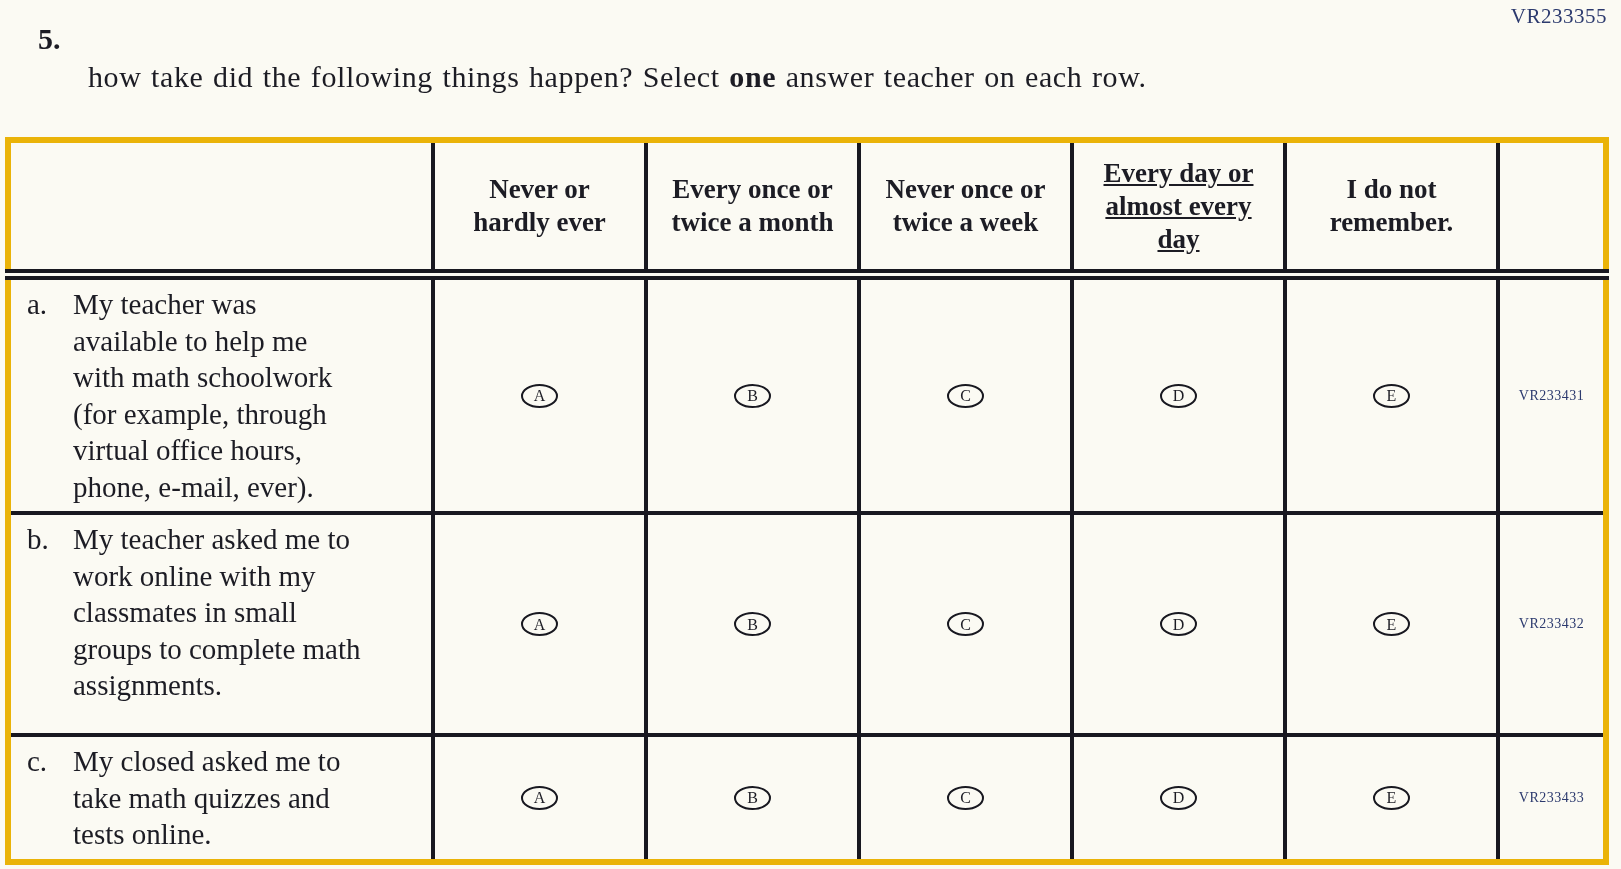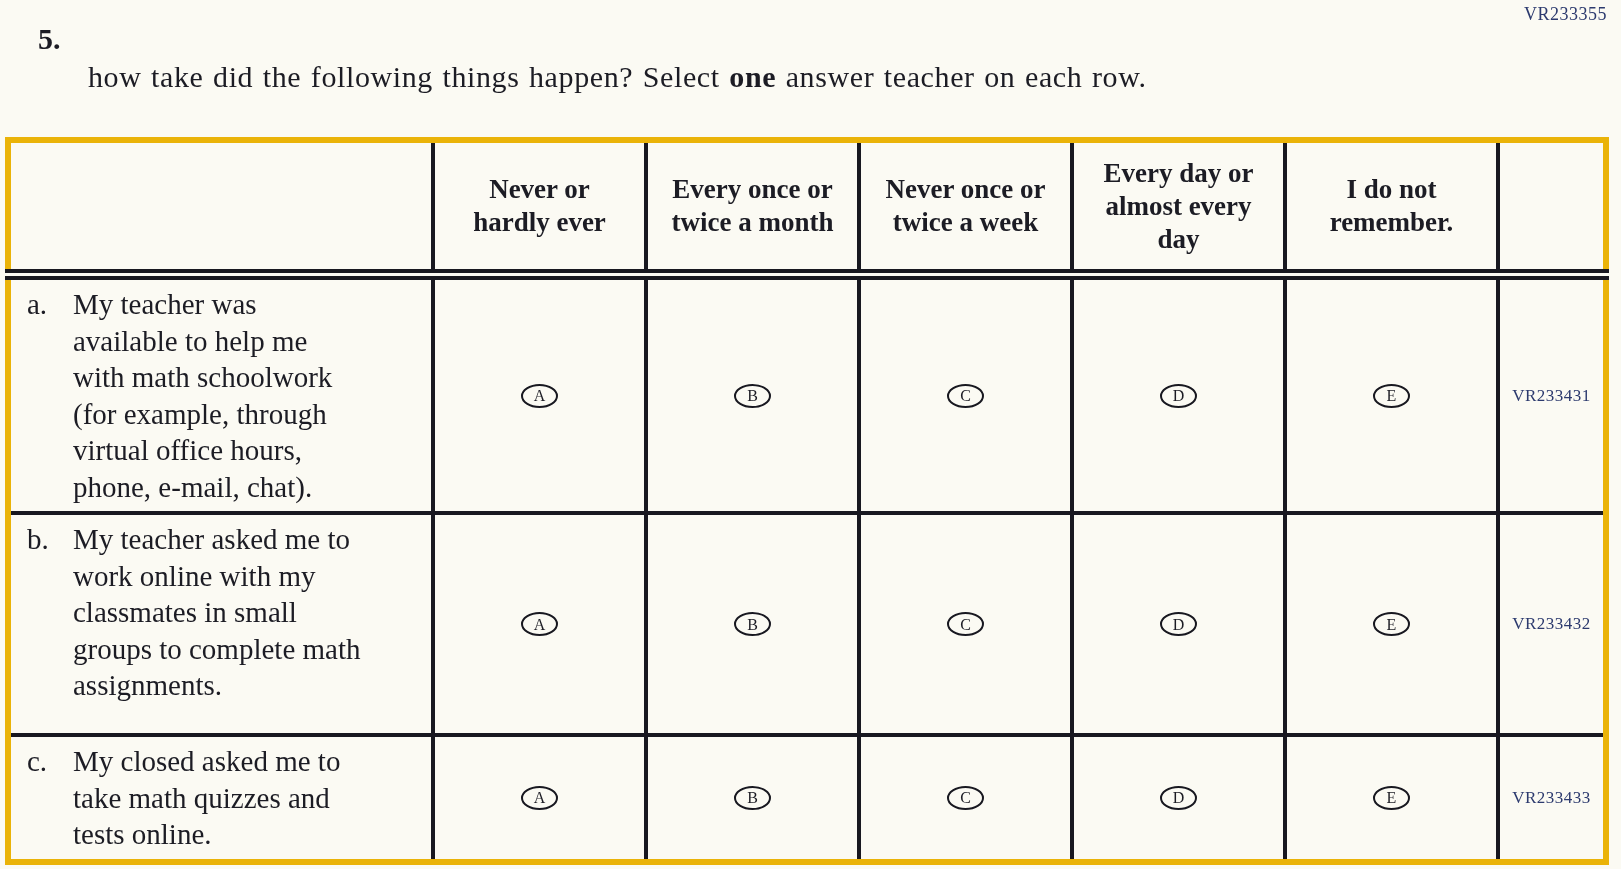--- a/index.html
+++ b/index.html
@@ -12,21 +12,21 @@
     background: #fbfaf3;
     position: relative;
     overflow: hidden;
     font-family: "Liberation Serif", serif;
     color: #1c1c24;
   }
   .form-code {
     position: absolute;
     top: 4px;
     right: 14px;
-    font-size: 18px;
+    font-size: 21px;
     letter-spacing: 0.5px;
     color: #2c3a6e;
   }
   .question {
     position: absolute;
     left: 38px;
     top: 20px;
     display: flex;
     align-items: flex-start;
   }
@@ -67,20 +67,21 @@
     font-size: 27px;
     line-height: 33px;
     padding: 4px 6px;
   }
   .hdr-span {
     display: inline-block;
     max-width: 172px;
   }
   .hdr-span.wide {
     max-width: 184px;
+    text-decoration: underline;
   }
   tr.r-a { height: 222px; }
   tr.r-b { height: 222px; }
   tr.r-c { height: 110px; }
   td.stmt {
     vertical-align: top;
     padding: 6px 6px 6px 16px;
   }
   .stmt-inner { display: flex; }
   .row-letter {
@@ -109,21 +110,21 @@
     border-radius: 50%;
     font-size: 16px;
     line-height: 1;
     padding-top: 1px;
     background: transparent;
     cursor: pointer;
   }
   td.code {
     text-align: center;
     vertical-align: middle;
-    font-size: 17px;
+    font-size: 14px;
     letter-spacing: 0.5px;
     color: #2c3a6e;
     padding: 0 2px;
   }
 </style>
 </head>
 <body>
 
 <div class="form-code">VR233355</div>
 
@@ -151,21 +152,21 @@
       <th><span class="hdr-span wide">Every day or almost every day</span></th>
       <th><span class="hdr-span">I do not remember.</span></th>
       <th></th>
     </tr>
   </thead>
   <tbody>
     <tr class="r-a">
       <td class="stmt">
         <div class="stmt-inner">
           <span class="row-letter">a.</span>
-          <span class="row-text">My teacher was available to help me with math schoolwork (for example, through virtual office hours, phone, e-mail, chat).</span>
+          <span class="row-text">My teacher was available to help me with math schoolwork (for example, through virtual office hours, phone, e-mail, ever).</span>
         </div>
       </td>
       <td class="opt"><span class="bubble">A</span></td>
       <td class="opt"><span class="bubble">B</span></td>
       <td class="opt"><span class="bubble">C</span></td>
       <td class="opt"><span class="bubble">D</span></td>
       <td class="opt"><span class="bubble">E</span></td>
       <td class="code">VR233431</td>
     </tr>
     <tr class="r-b">

